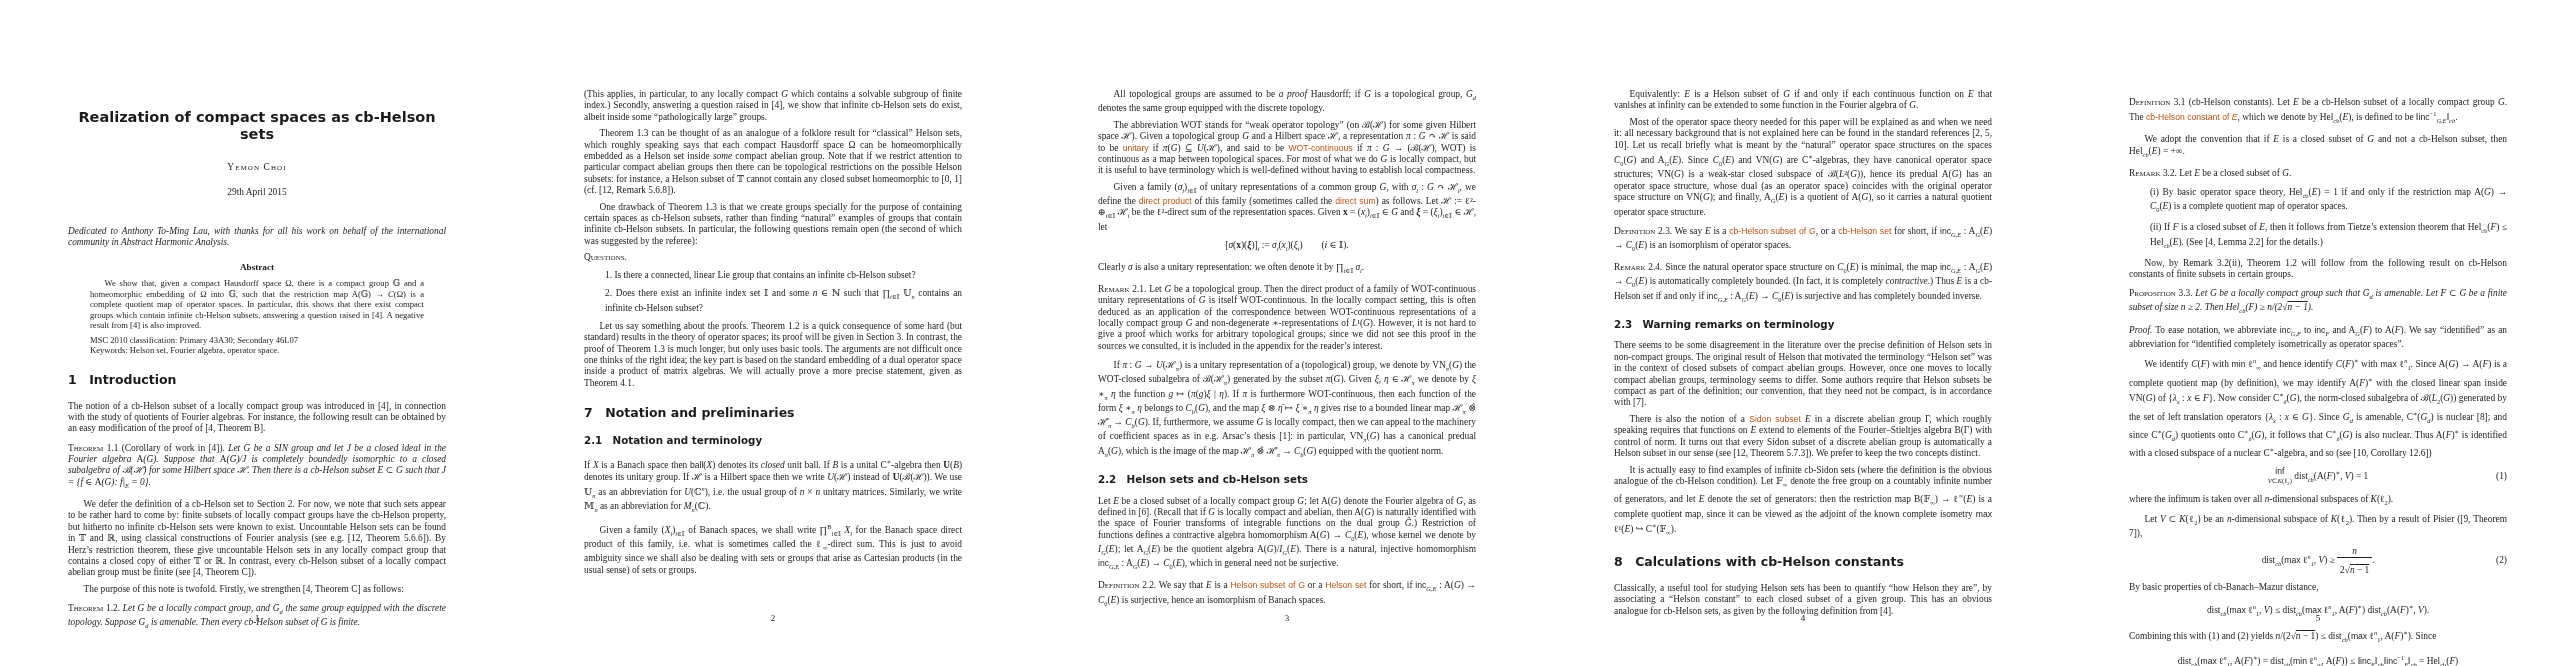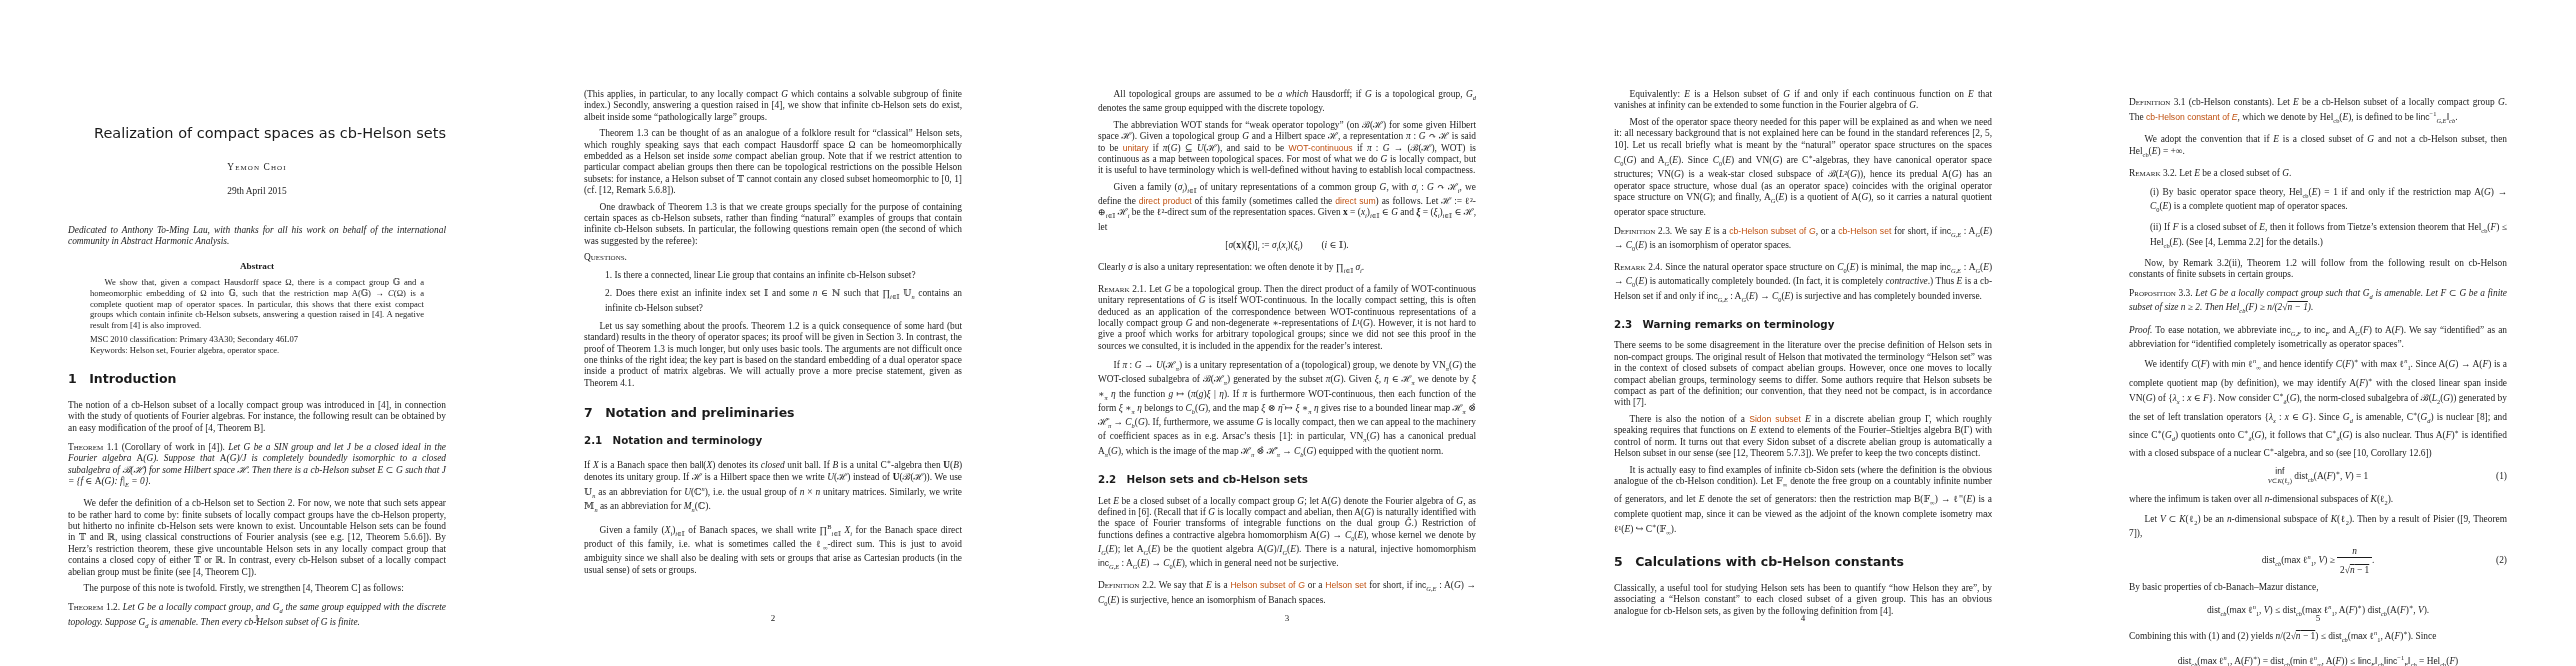--- a/index.html
+++ b/index.html
@@ -6,22 +6,22 @@
   body{width:2576px;height:667px;position:relative;background:#ffffff;
        font-family:"Liberation Serif","DejaVu Serif",serif;color:#1b1b1b;
        font-size:9.4px;line-height:11.4px;}
   .stamp{position:absolute;left:34px;top:397px;transform:translate(-50%,-50%) rotate(-90deg);
          white-space:nowrap;font-family:"DejaVu Serif","Liberation Serif",serif;
          font-size:16.7px;color:#8d8d8d;letter-spacing:0.3px;}
   .pg{position:absolute;top:0;width:515px;height:667px;overflow:hidden;background:#ffffff;}
   .pg1{left:0}.pg2{left:516px}.pg3{left:1030px}.pg4{left:1546px}.pg5{left:2061px}
   .ct{position:absolute;left:68px;width:378px;top:89px;}
   .pg1 .ct{top:109px}
-  .t-title{font-family:"DejaVu Sans","Liberation Sans",sans-serif;font-weight:normal;
-           font-size:14.5px;line-height:16.7px;text-align:right;margin:16px 0 20px;}
+  .t-title{font-family:"DejaVu Sans","Liberation Sans",sans-serif;font-weight:bold;
+           font-size:14.5px;line-height:16.7px;text-align:center;margin:0 0 20px;}
   .t-author{font-variant:small-caps;letter-spacing:1.1px;text-align:center;margin:0 0 13.3px;}
   .t-date{text-align:center;margin:0 0 27px;}
   .t-ded{font-style:italic;text-align:justify;margin:0 0 13.3px;}
   .t-absh{font-weight:bold;text-align:center;font-size:9.2px;margin:0 0 5px;}
   .t-abs{margin:0 22px 3.9px;font-size:8.6px;line-height:10.6px;text-align:justify;text-indent:14.5px;}
   .t-meta{margin:0 22px;font-size:8.6px;line-height:10.6px;}
   .sec{font-family:"DejaVu Sans","Liberation Sans",sans-serif;font-weight:bold;
        font-size:12.5px;line-height:14.5px;margin:16.7px 0 13.3px;}
   .ssec{font-family:"DejaVu Sans","Liberation Sans",sans-serif;font-weight:bold;
         font-size:10.3px;line-height:12.2px;margin:13.3px 0 10px;}
@@ -91,21 +91,21 @@
     <div class="sec">7 Notation and preliminaries</div>
     <div class="ssec">2.1 Notation and terminology</div>
     <div class="par">If <i>X</i> is a Banach space then <span class="sf">ball</span>(<i>X</i>) denotes its <i>closed</i> unit ball. If <i>B</i> is a unital C<sup>∗</sup>-algebra then <b>U</b>(<i>B</i>) denotes its unitary group. If ℋ is a Hilbert space then we write <i>U</i>(ℋ) instead of <b>U</b>(ℬ(ℋ)). We use 𝕌<sub><i>n</i></sub> as an abbreviation for <i>U</i>(ℂ<sup><i>n</i></sup>), i.e. the usual group of <i>n</i> × <i>n</i> unitary matrices. Similarly, we write 𝕄<sub><i>n</i></sub> as an abbreviation for <i>M</i><sub><i>n</i></sub>(ℂ).</div>
     <div class="par ind">Given a family (<i>X<sub>i</sub></i>)<sub><i>i</i>∈𝕀</sub> of Banach spaces, we shall write ∏<sup>B</sup><sub><i>i</i>∈𝕀</sub> <i>X<sub>i</sub></i> for the Banach space direct product of this family, i.e. what is sometimes called the ℓ<sub>∞</sub>-direct sum. This is just to avoid ambiguity since we shall also be dealing with sets or groups that arise as Cartesian products (in the usual sense) of sets or groups.</div>
   </div>
   <div class="pageno">2</div>
 </div>
 
 <div class="pg pg3">
   <div class="ct">
-    <div class="par ind">All topological groups are assumed to be <i>a which</i> Hausdorff; if <i>G</i> is a topological group, <i>G<sub>d</sub></i> denotes the same group equipped with the discrete topology.</div>
+    <div class="par ind">All topological groups are assumed to be <i>a proof</i> Hausdorff; if <i>G</i> is a topological group, <i>G<sub>d</sub></i> denotes the same group equipped with the discrete topology.</div>
     <div class="par ind">The abbreviation WOT stands for “weak operator topology” (on ℬ(ℋ) for some given Hilbert space ℋ). Given a topological group <i>G</i> and a Hilbert space ℋ, a representation <i>π</i> : <i>G</i> ↷ ℋ is said to be <span class="l sf">unitary</span> if <i>π</i>(<i>G</i>) ⊆ <i>U</i>(ℋ), and said to be <span class="l sf">WOT-continuous</span> if <i>π</i> : <i>G</i> → (ℬ(ℋ), WOT) is continuous as a map between topological spaces. For most of what we do <i>G</i> is locally compact, but it is useful to have terminology which is well-defined without having to establish local compactness.</div>
     <div class="par ind">Given a family (<i>σ<sub>i</sub></i>)<sub><i>i</i>∈𝕀</sub> of unitary representations of a common group <i>G</i>, with <i>σ<sub>i</sub></i> : <i>G</i> ↷ ℋ<sub><i>i</i></sub>, we define the <span class="l sf">direct product</span> of this family (sometimes called the <span class="l sf">direct sum</span>) as follows. Let ℋ := ℓ²-⊕<sub><i>i</i>∈𝕀</sub> ℋ<sub><i>i</i></sub> be the ℓ²-direct sum of the representation spaces. Given <b>x</b> = (<i>x<sub>i</sub></i>)<sub><i>i</i>∈𝕀</sub> ∈ <i>G</i> and <b><i>ξ</i></b> = (<i>ξ<sub>i</sub></i>)<sub><i>i</i>∈𝕀</sub> ∈ ℋ, let</div>
     <div class="fml">[<i>σ</i>(<b>x</b>)(<b><i>ξ</i></b>)]<sub><i>i</i></sub> := <i>σ<sub>i</sub></i>(<i>x<sub>i</sub></i>)(<i>ξ<sub>i</sub></i>)  (<i>i</i> ∈ 𝕀).</div>
     <div class="par">Clearly <i>σ</i> is also a unitary representation: we often denote it by ∏<sub><i>i</i>∈𝕀</sub> <i>σ<sub>i</sub></i>.</div>
     <div class="thm rem">
       <span><span class="sc">Remark</span> 2.1.</span>
       <span class="bd">Let <i>G</i> be a topological group. Then the direct product of a family of WOT-continuous unitary representations of <i>G</i> is itself WOT-continuous. In the locally compact setting, this is often deduced as an application of the correspondence between WOT-continuous representations of a locally compact group <i>G</i> and non-degenerate ∗-representations of <i>L</i>¹(<i>G</i>). However, it is not hard to give a proof which works for arbitrary topological groups; since we did not see this proof in the sources we consulted, it is included in the appendix for the reader’s interest.</span>
     </div>
     <div class="par ind">If <i>π</i> : <i>G</i> → <i>U</i>(ℋ<sub><i>π</i></sub>) is a unitary representation of a (topological) group, we denote by VN<sub><i>π</i></sub>(<i>G</i>) the WOT-closed subalgebra of ℬ(ℋ<sub><i>π</i></sub>) generated by the subset <i>π</i>(<i>G</i>). Given <i>ξ</i>, <i>η</i> ∈ ℋ<sub><i>π</i></sub> we denote by <i>ξ</i> ∗<sub><i>π</i></sub> <i>η</i> the function <i>g</i> ↦ (<i>π</i>(<i>g</i>)<i>ξ</i> | <i>η</i>). If <i>π</i> is furthermore WOT-continuous, then each function of the form <i>ξ</i> ∗<sub><i>π</i></sub> <i>η</i> belongs to <i>C<sub>b</sub></i>(<i>G</i>), and the map <i>ξ</i> ⊗ <i>η̄</i> ↦ <i>ξ</i> ∗<sub><i>π</i></sub> <i>η</i> gives rise to a bounded linear map ℋ<sub><i>π</i></sub> ⊗̂ ℋ̄<sub><i>π</i></sub> → <i>C<sub>b</sub></i>(<i>G</i>). If, furthermore, we assume <i>G</i> is locally compact, then we can appeal to the machinery of coefficient spaces as in e.g. Arsac’s thesis [1]: in particular, VN<sub><i>π</i></sub>(<i>G</i>) has a canonical predual A<sub><i>π</i></sub>(<i>G</i>), which is the image of the map ℋ<sub><i>π</i></sub> ⊗̂ ℋ̄<sub><i>π</i></sub> → <i>C<sub>b</sub></i>(<i>G</i>) equipped with the quotient norm.</div>
     <div class="ssec">2.2 Helson sets and cb-Helson sets</div>
@@ -127,21 +127,21 @@
       <span class="bd">We say <i>E</i> is a <span class="l sf">cb-Helson subset of <i>G</i></span>, or a <span class="l sf">cb-Helson set</span> for short, if <span class="sf">inc</span><sub><i>G,E</i></sub> : A<sub><i>G</i></sub>(<i>E</i>) → <i>C</i><sub>0</sub>(<i>E</i>) is an isomorphism of operator spaces.</span>
     </div>
     <div class="thm rem">
       <span><span class="sc">Remark</span> 2.4.</span>
       <span class="bd">Since the natural operator space structure on <i>C</i><sub>0</sub>(<i>E</i>) is minimal, the map <span class="sf">inc</span><sub><i>G,E</i></sub> : A<sub><i>G</i></sub>(<i>E</i>) → <i>C</i><sub>0</sub>(<i>E</i>) is automatically completely bounded. (In fact, it is completely <i>contractive</i>.) Thus <i>E</i> is a cb-Helson set if and only if <span class="sf">inc</span><sub><i>G,E</i></sub> : A<sub><i>G</i></sub>(<i>E</i>) → <i>C</i><sub>0</sub>(<i>E</i>) is surjective and has completely bounded inverse.</span>
     </div>
     <div class="ssec">2.3 Warning remarks on terminology</div>
     <div class="par">There seems to be some disagreement in the literature over the precise definition of Helson sets in non-compact groups. The original result of Helson that motivated the terminology “Helson set” was in the context of closed subsets of compact abelian groups. However, once one moves to locally compact abelian groups, terminology seems to differ. Some authors require that Helson subsets be compact as part of the definition; our convention, that they need not be compact, is in accordance with [7].</div>
     <div class="par ind">There is also the notion of a <span class="l sf">Sidon subset</span> <i>E</i> in a discrete abelian group Γ, which roughly speaking requires that functions on <i>E</i> extend to elements of the Fourier–Stieltjes algebra B(Γ) with control of norm. It turns out that every Sidon subset of a discrete abelian group is automatically a Helson subset in our sense (see [12, Theorem 5.7.3]). We prefer to keep the two concepts distinct.</div>
     <div class="par ind">It is actually easy to find examples of infinite cb-Sidon sets (where the definition is the obvious analogue of the cb-Helson condition). Let 𝔽<sub>∞</sub> denote the free group on a countably infinite number of generators, and let <i>E</i> denote the set of generators: then the restriction map B(𝔽<sub>∞</sub>) → ℓ<sup>∞</sup>(<i>E</i>) is a complete quotient map, since it can be viewed as the adjoint of the known complete isometry <span class="sf">max</span> ℓ¹(<i>E</i>) ↪ C<sup>∗</sup>(𝔽<sub>∞</sub>).</div>
-    <div class="sec">5 Calculations with cb-Helson constants</div>
+    <div class="sec">8 Calculations with cb-Helson constants</div>
     <div class="par">Classically, a useful tool for studying Helson sets has been to quantify “how Helson they are”, by associating a “Helson constant” to each closed subset of a given group. This has an obvious analogue for cb-Helson sets, as given by the following definition from [4].</div>
   </div>
   <div class="pageno">4</div>
 </div>
 
 <div class="pg pg5">
   <div class="ct">
     <div class="thm rem">
       <span><span class="sc">Definition</span> 3.1 (cb-Helson constants).</span>
       <span class="bd">Let <i>E</i> be a cb-Helson subset of a locally compact group <i>G</i>. The <span class="l sf">cb-Helson constant of <i>E</i></span>, which we denote by Hel<sub>cb</sub>(<i>E</i>), is defined to be ‖<span class="sf">inc</span><sup>−1</sup><sub><i>G,E</i></sub>‖<sub><i>cb</i></sub>.</span>

